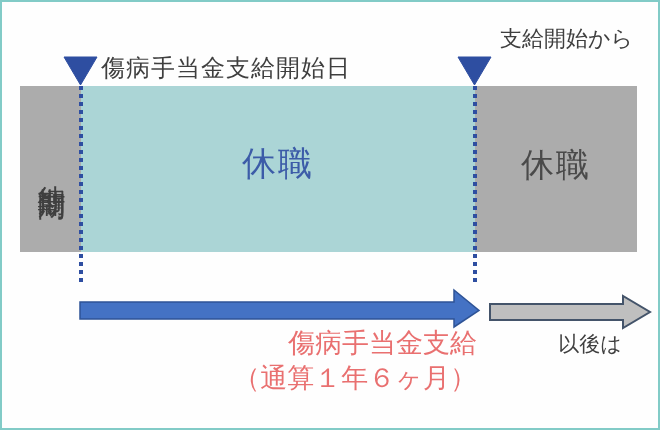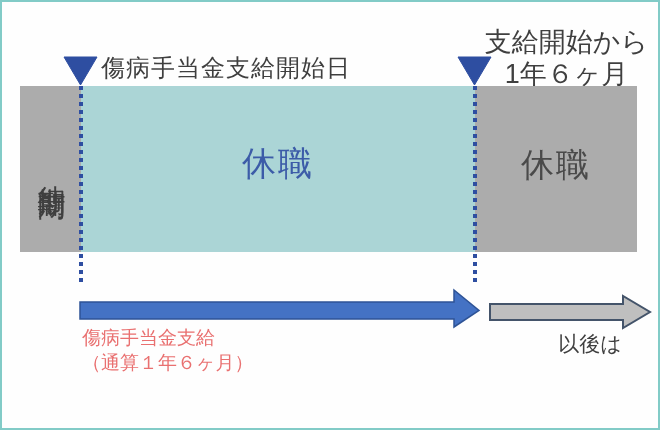--- a/index.html
+++ b/index.html
@@ -27,21 +27,21 @@
     left: 99px; top: 50px;
     font-size: 24px;
     color: #3f3f3f;
     letter-spacing: 1px;
     white-space: nowrap;
   }
   .label-end {
     left: 482px; top: 24px;
     width: 165px;
     text-align: center;
-    font-size: 27px;
+    font-size: 22px;
     line-height: 1.2;
     color: #3f3f3f;
   }
 
   
   .box {
     top: 84px;
     height: 166px;
     display: flex;
     align-items: center;
@@ -92,22 +92,22 @@
   .dot-start { left: 77px; }
   .dot-end   { left: 471px; }
 
   
   .arrows { left: 0; top: 284px; }
 
   
   .caption-paid {
     left: 80px; top: 324px;
     width: 395px;
-    text-align: left;
-    font-size: 19px;
+    text-align: right;
+    font-size: 27px;
     line-height: 1.3;
     color: #e97070;
     white-space: nowrap;
   }
   .caption-unpaid {
     left: 509px; top: 328px;
     width: 158px;
     text-align: center;
     font-size: 21px;
     line-height: 1.35;
@@ -126,21 +126,20 @@
   </div>
   <div class="abs label-start">傷病手当金支給開始日</div>
 
   <div class="abs marker marker-end">
     <svg width="35" height="30" viewBox="0 0 35 30">
       <polygon points="1,1 34,1 17.5,29" fill="#2e4ea1" stroke="#2e4ea1"></polygon>
     </svg>
   </div>
   <div class="abs label-end">
     <div>支給開始から</div>
-    <div>1年６ヶ月</div>
   </div>
 
   <div class="abs box box-waiting">
     <span class="vtext">待期期間</span>
   </div>
   <div class="abs box box-paid">
     <span class="htext">休職</span>
   </div>
   <div class="abs box box-unpaid">
     <span class="htext">休職</span>

